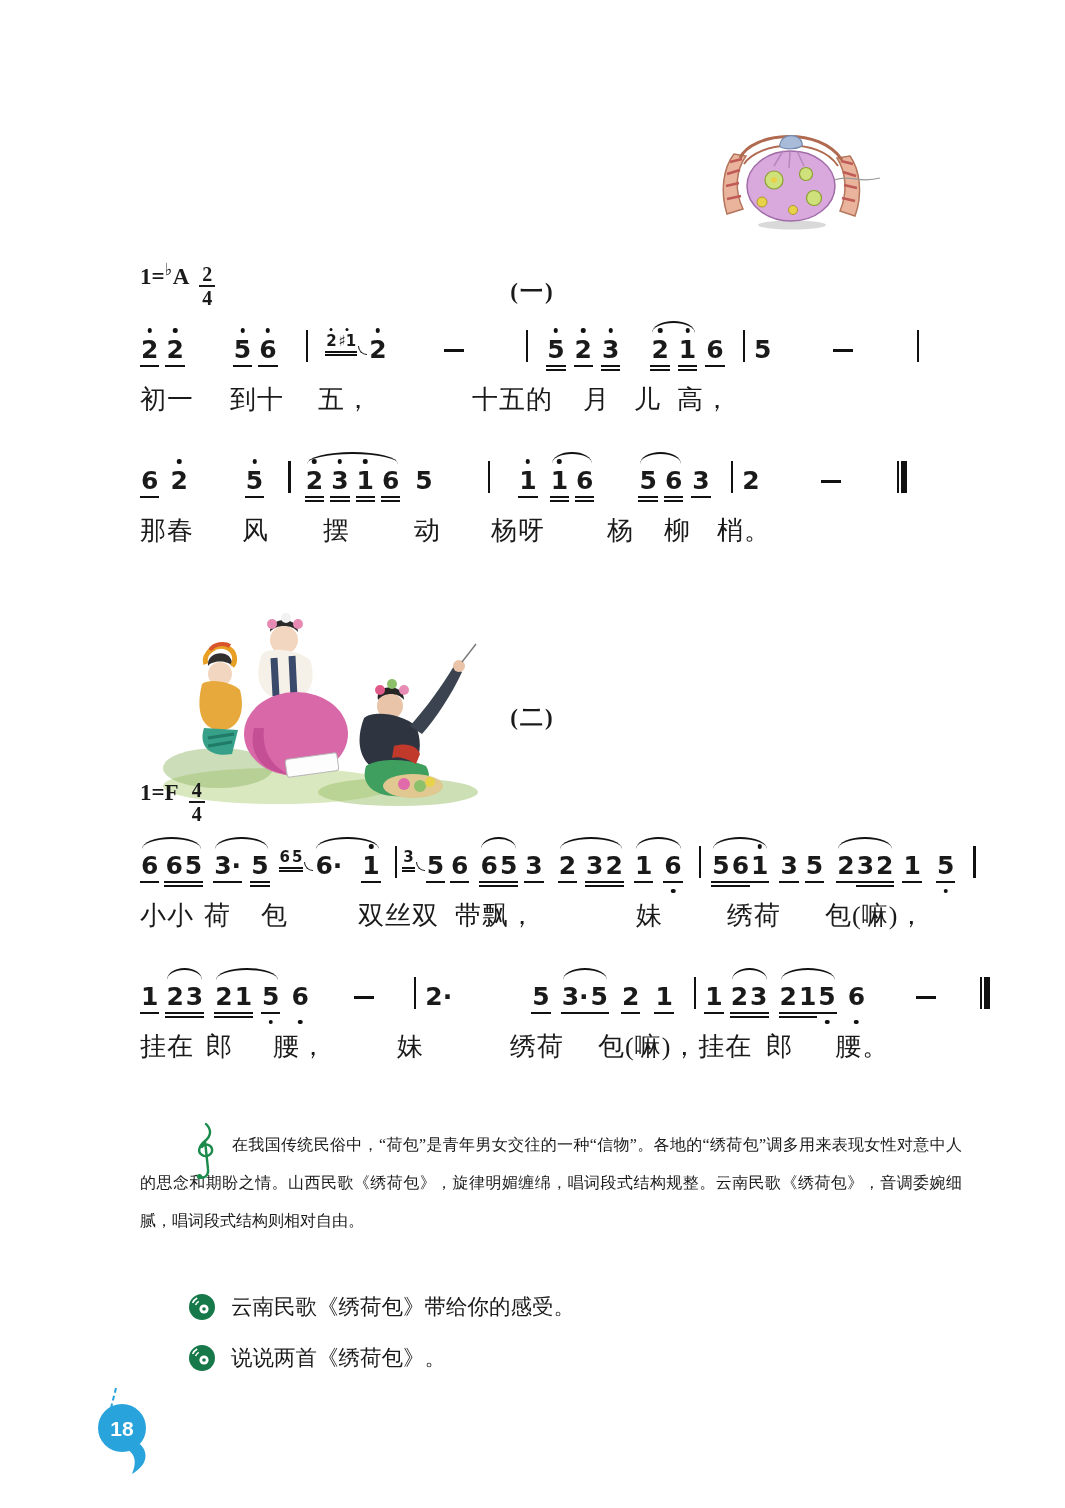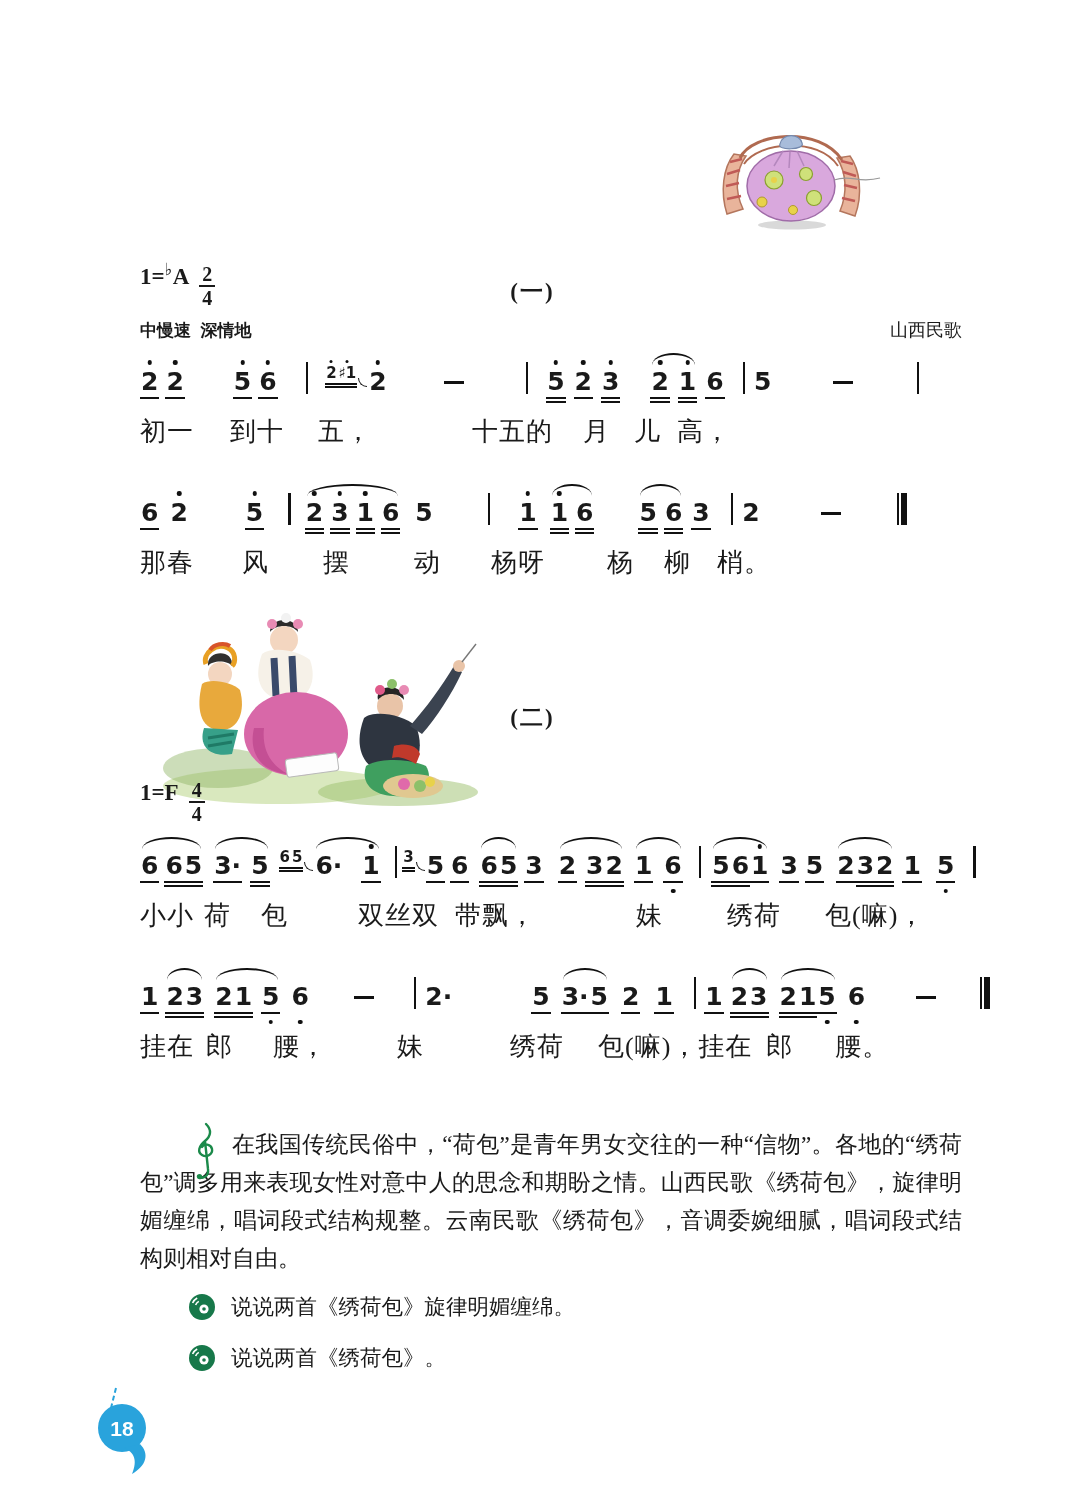--- a/index.html
+++ b/index.html
@@ -53,21 +53,21 @@
                 border-radius:0 0 0 100%;margin:0 0 -6px 1px;}
   .lyricrow{display:flex;align-items:baseline;font-size:26px;margin-top:2px;}
   .lyric{flex:0 0 auto;letter-spacing:1px;}
 
   
   .people{position:absolute;left:158px;top:578px;}
 
   
   .notepara{position:absolute;left:140px;top:1126px;width:822px;}
   .clef{position:absolute;left:52px;top:-4px;}
-  .notepara p{margin:0;text-indent:92px;font-size:23px;line-height:38px;text-align:justify;}
+  .notepara p{margin:0;text-indent:92px;font-size:16px;line-height:38px;text-align:justify;}
   .tasks{position:absolute;left:188px;top:1292px;}
   .task{display:flex;align-items:center;gap:15px;margin-bottom:22px;font-size:21.5px;}
 
   
   .badge{position:absolute;left:86px;top:1384px;}
 </style>
 </head>
 <body>
 
 <div class="page">
@@ -98,24 +98,20 @@
   <section class="score score1">
     <div class="keysig">
       <span>1=</span>
         <span class="kacc">♭</span>
         <span>A</span>
       <span class="frac">
         <span class="num">2</span>
         <span class="den">4</span>
       </span>
     </div>
-    <div class="attrib">
-      <span class="tempo">中慢速  深情地</span>
-      <span class="source">山西民歌</span>
-    </div>
     <div class="noterow">
         <span class="tok"><span class="g">2</span><i class="dup"></i><i class="ln l1"></i></span>
         <i class="sp" style="width: 6px;"></i>
         <span class="tok"><span class="g">2</span><i class="dup"></i><i class="ln l1"></i></span>
         <i class="sp" style="width: 48px;"></i>
         <span class="tok"><span class="g">5</span><i class="dup"></i><i class="ln l1"></i></span>
         <i class="sp" style="width: 6px;"></i>
         <span class="tok"><span class="g">6</span><i class="dup"></i><i class="ln l1"></i></span>
         <i class="sp" style="width: 26px;"></i>
         <i class="bar"></i>
@@ -465,21 +461,21 @@
 
   <div class="tasks">
     <div class="task">
       <svg width="28" height="28" viewBox="0 0 28 28">
         <circle cx="14" cy="14" r="13" fill="#17784a"></circle>
         <circle cx="16" cy="16" r="4.6" fill="#ffffff"></circle>
         <circle cx="16" cy="16" r="1.8" fill="#17784a"></circle>
         <path d="M4.6 10 A10.5 10.5 0 0 1 9.2 5" fill="none" stroke="#ffffff" stroke-width="1.6"></path>
         <path d="M7.6 12 A7.5 7.5 0 0 1 10.8 8.4" fill="none" stroke="#ffffff" stroke-width="1.6"></path>
       </svg>
-      <span>说说两首《绣荷包》旋律明媚缠绵。</span>
+      <span>云南民歌《绣荷包》带给你的感受。</span>
     </div>
     <div class="task">
       <svg width="28" height="28" viewBox="0 0 28 28">
         <circle cx="14" cy="14" r="13" fill="#17784a"></circle>
         <circle cx="16" cy="16" r="4.6" fill="#ffffff"></circle>
         <circle cx="16" cy="16" r="1.8" fill="#17784a"></circle>
         <path d="M4.6 10 A10.5 10.5 0 0 1 9.2 5" fill="none" stroke="#ffffff" stroke-width="1.6"></path>
         <path d="M7.6 12 A7.5 7.5 0 0 1 10.8 8.4" fill="none" stroke="#ffffff" stroke-width="1.6"></path>
       </svg>
       <span>说说两首《绣荷包》。</span>

